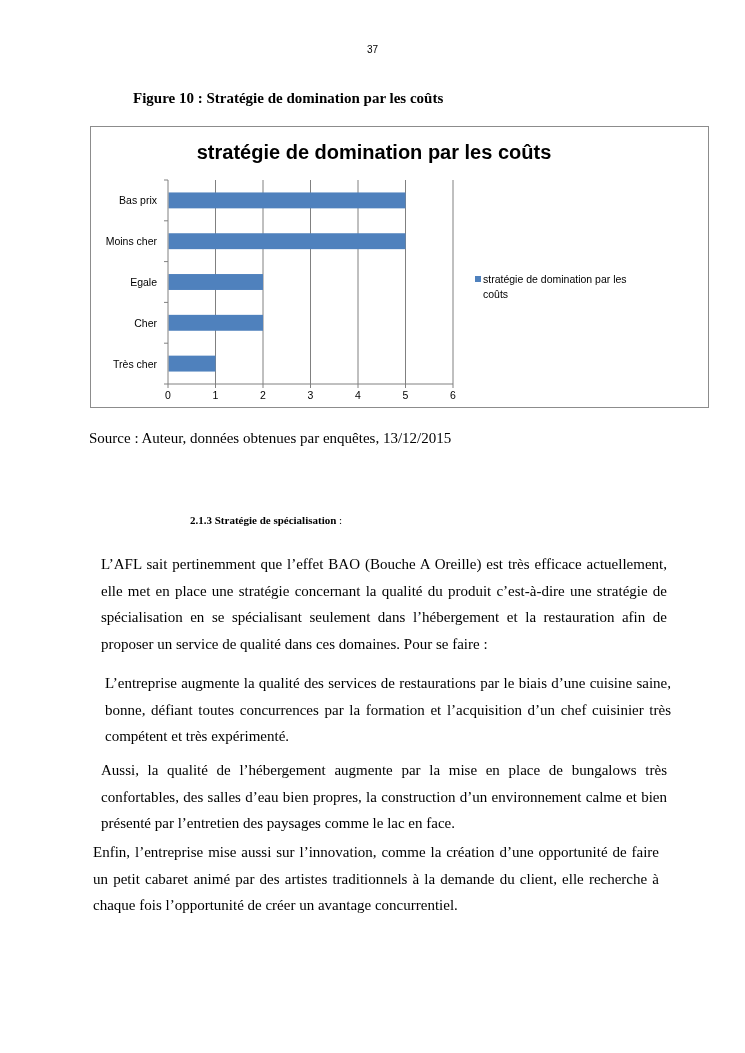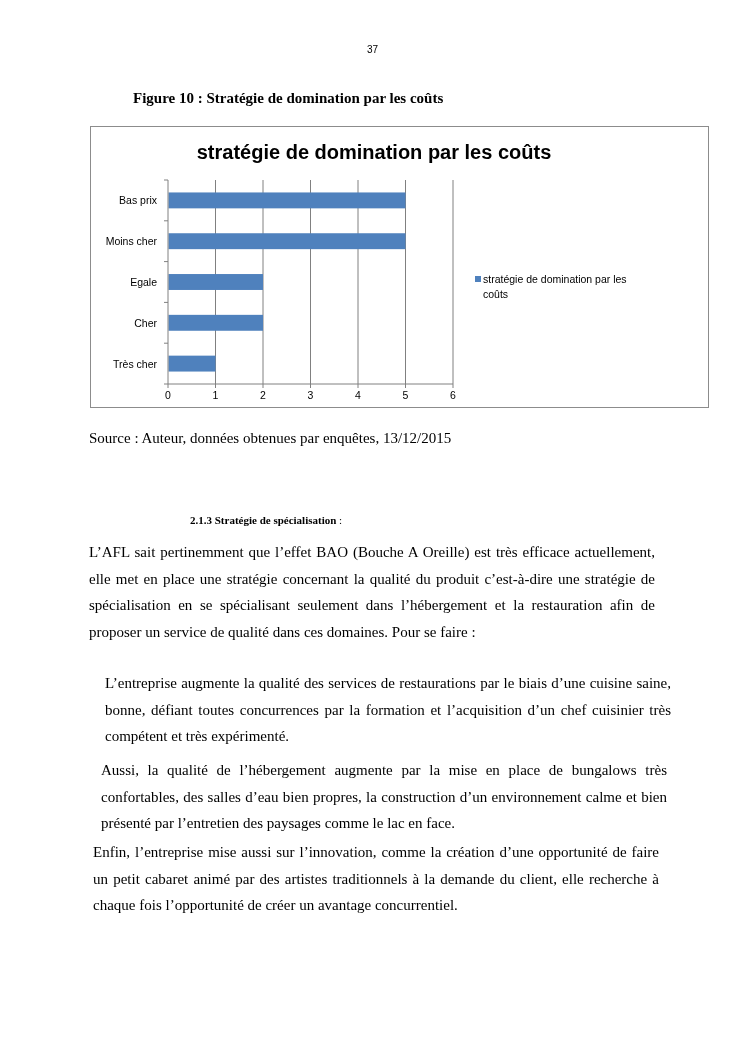--- a/index.html
+++ b/index.html
@@ -79,16 +79,16 @@
       <text id="legend-l1" x="392" y="156" font-family="Liberation Sans, sans-serif" font-size="10.5" fill="#000">stratégie de domination par les</text>
       <text id="legend-l2" x="392" y="171" font-family="Liberation Sans, sans-serif" font-size="10.5" fill="#000">coûts</text>
     </g>
   </svg>
 </div>
 
 <div class="source">Source : Auteur, données obtenues par enquêtes, 13/12/2015</div>
 
 <div class="section-heading"><b>2.1.3 Stratégie de spécialisation</b><span> :</span></div>
 
-<p class="para p1" style="margin:0">L’AFL sait pertinemment que l’effet BAO (Bouche A Oreille) est très efficace actuellement, elle met en place une stratégie concernant la qualité du produit c’est-à-dire une stratégie de spécialisation en se  spécialisant seulement dans l’hébergement et la restauration  afin de proposer un service de qualité dans ces domaines. Pour se faire :</p>
+<p class="para p1" style="margin:12px">L’AFL sait pertinemment que l’effet BAO (Bouche A Oreille) est très efficace actuellement, elle met en place une stratégie concernant la qualité du produit c’est-à-dire une stratégie de spécialisation en se  spécialisant seulement dans l’hébergement et la restauration  afin de proposer un service de qualité dans ces domaines. Pour se faire :</p>
 <p class="para p2" style="margin:16px">L’entreprise augmente la qualité des services de restaurations par le biais d’une cuisine saine, bonne, défiant toutes concurrences par la formation et l’acquisition d’un chef cuisinier très compétent et très expérimenté.</p>
 <p class="para p3" style="margin:12px">Aussi, la qualité de l’hébergement augmente par la mise en place de bungalows très confortables, des salles d’eau bien propres, la construction d’un environnement calme et bien présenté par l’entretien des paysages comme le lac en face.</p>
 <p class="para p4" style="margin:4px">Enfin, l’entreprise mise aussi sur l’innovation, comme la création d’une opportunité de faire un petit cabaret animé par des artistes traditionnels à la demande du client, elle recherche à chaque fois l’opportunité de créer un avantage concurrentiel.</p>
 
 </body></html>

